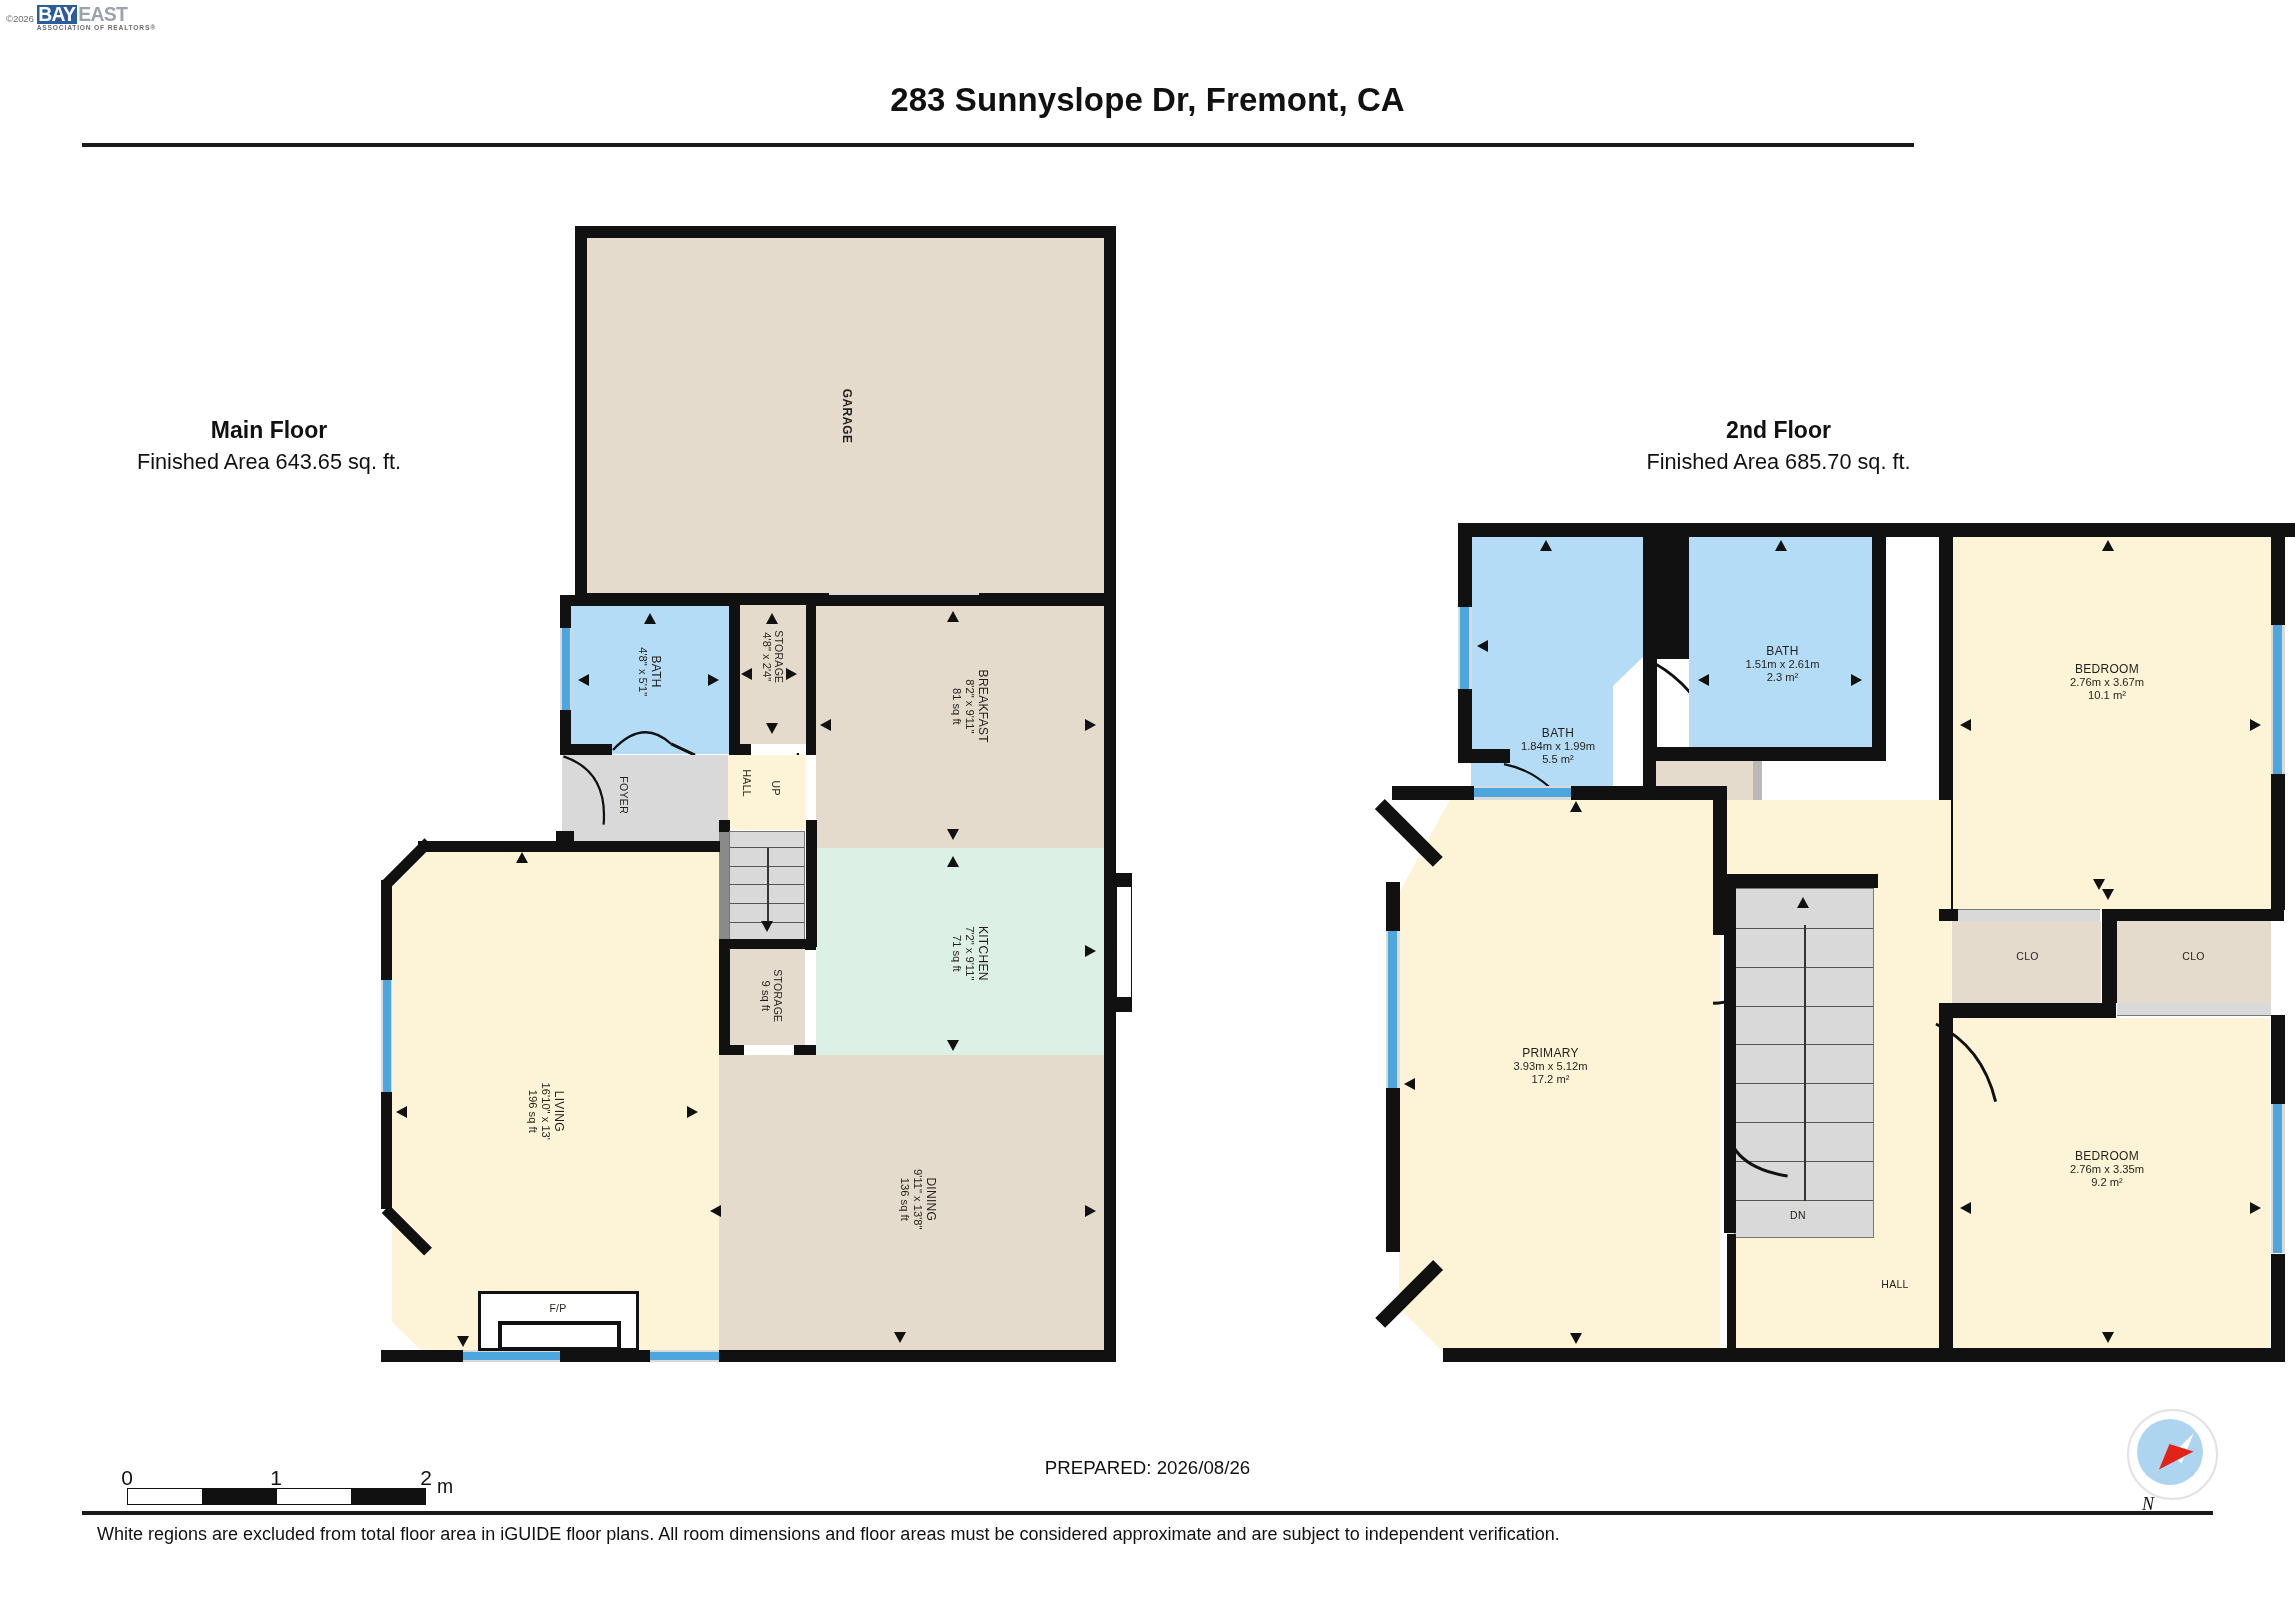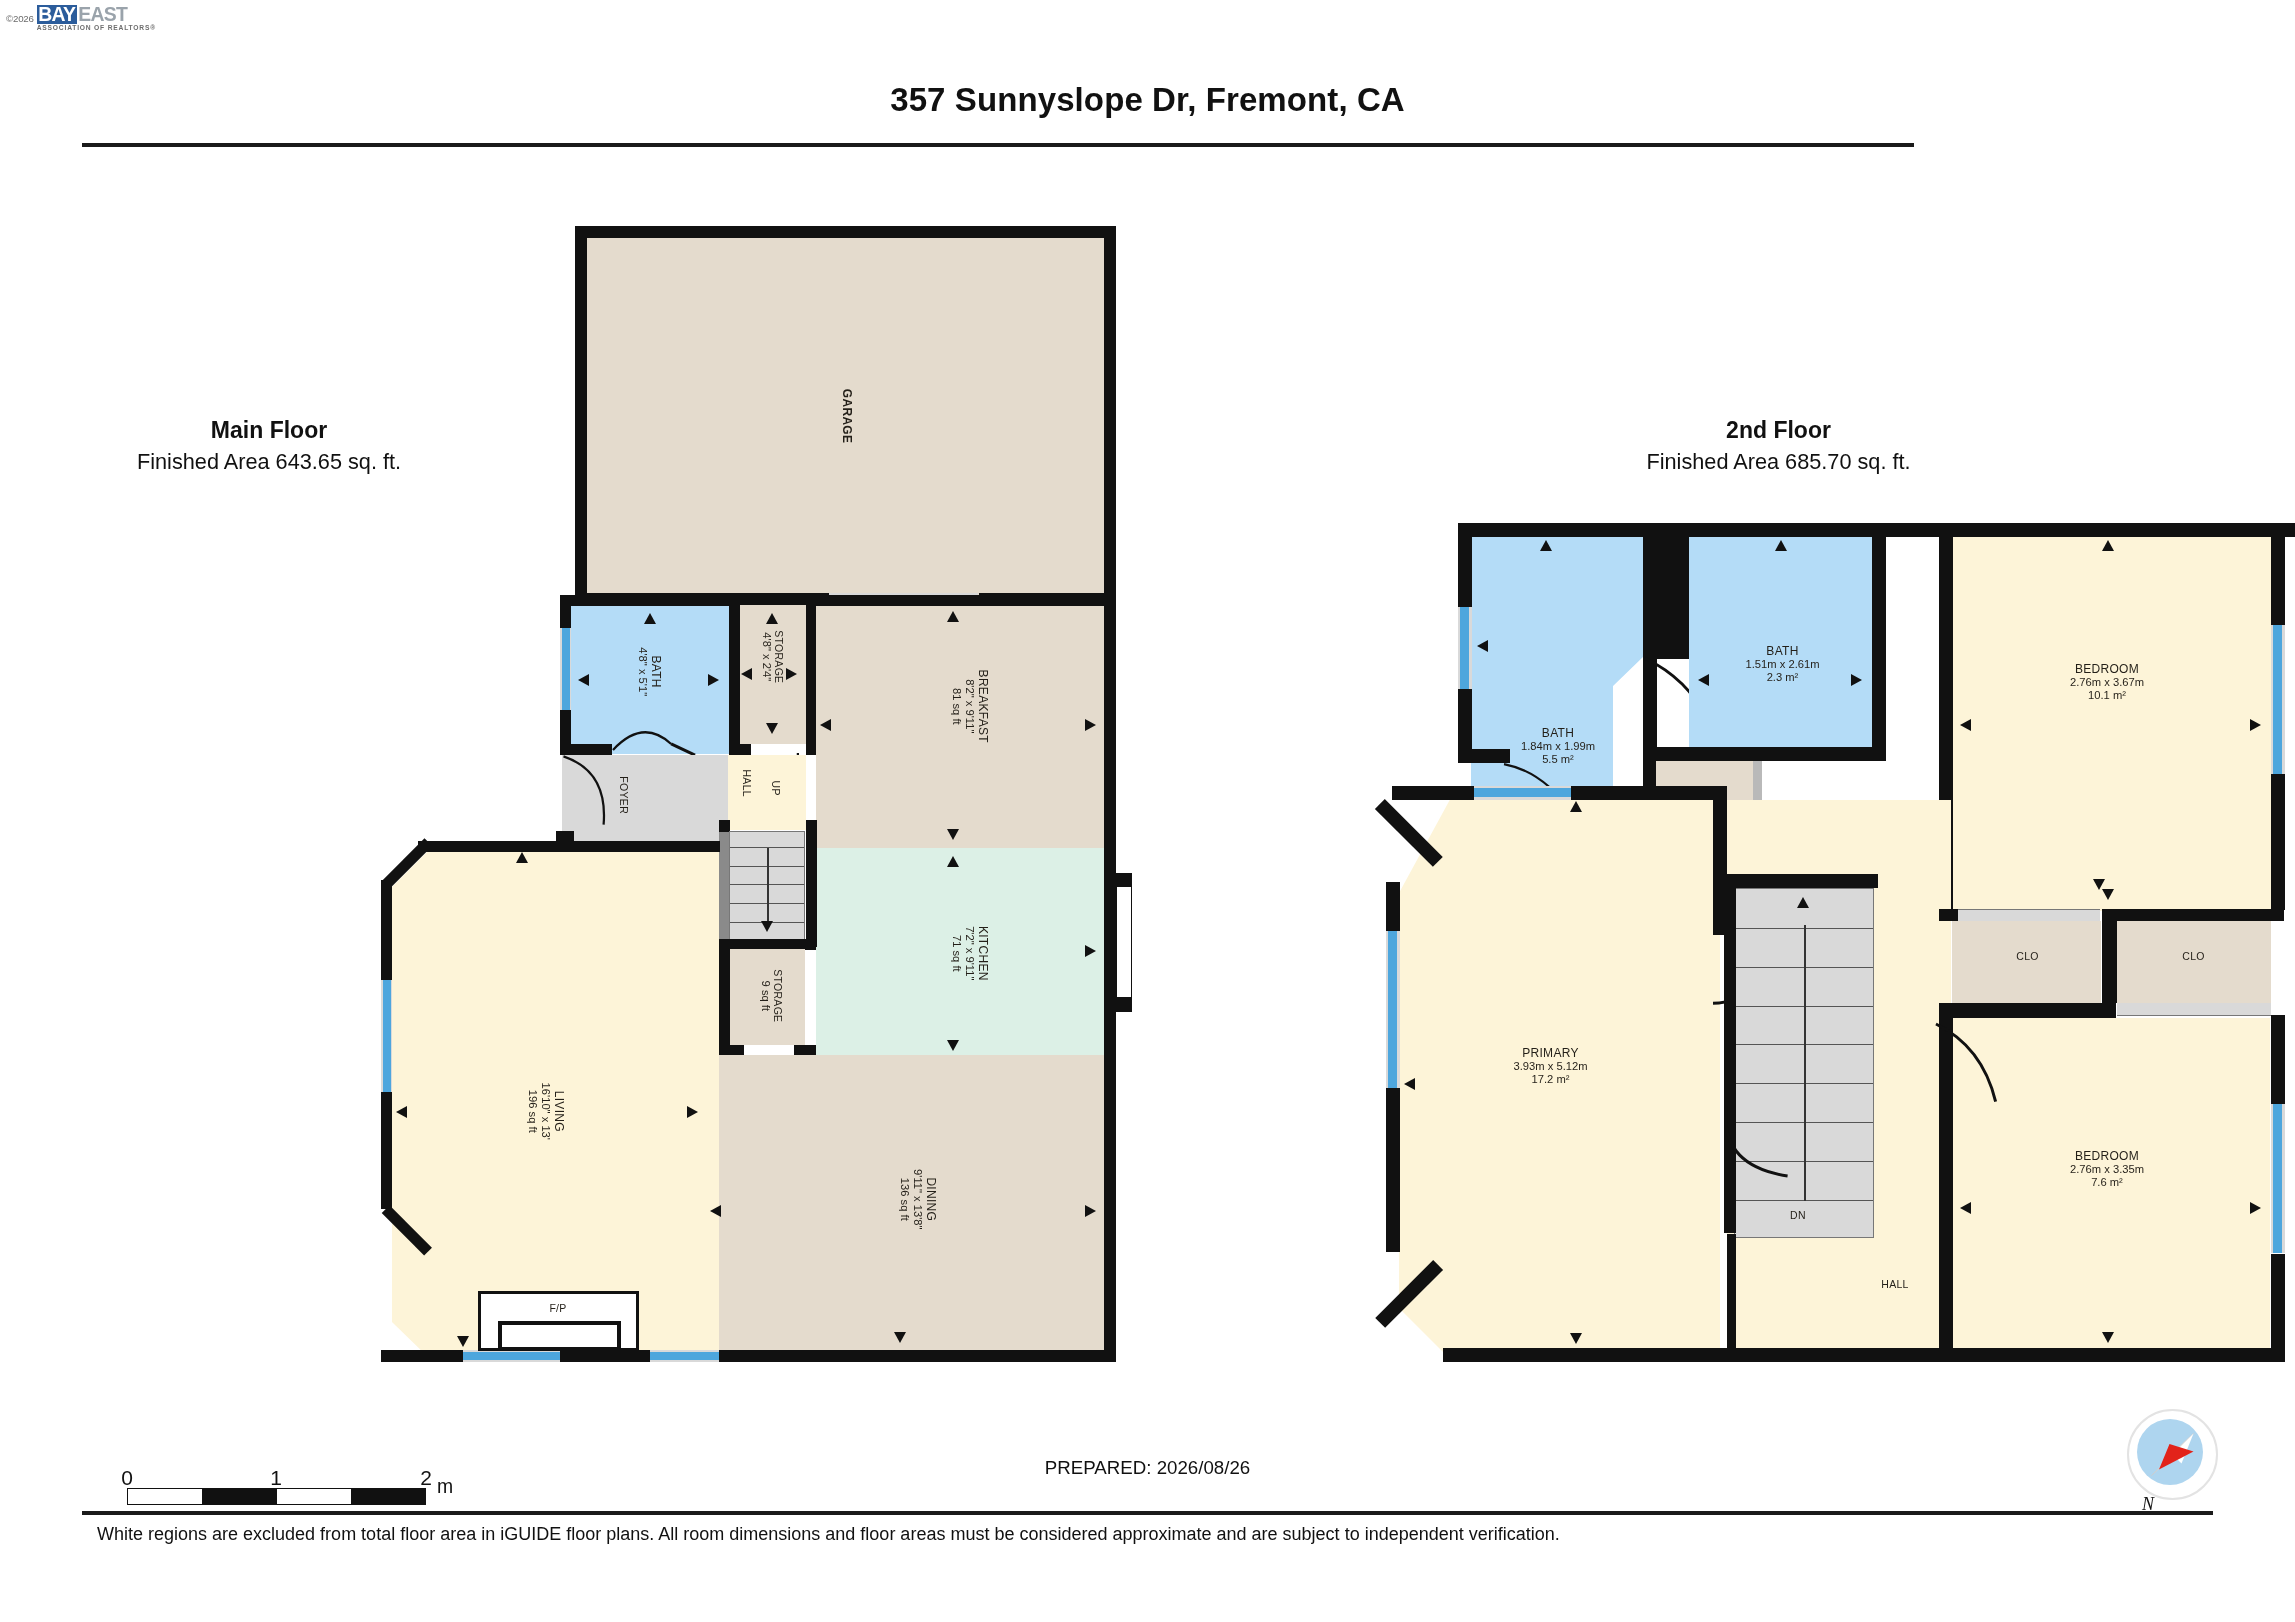--- a/index.html
+++ b/index.html
@@ -93,21 +93,21 @@
   <span class="logo-copy">©2026</span>
   <span class="logo-mark">
     <span class="logo-top">
       <span class="logo-bay">BAY</span>
         <span class="logo-east">EAST</span>
     </span>
     <span class="logo-sub">ASSOCIATION OF REALTORS®</span>
   </span>
 </div>
 
-<div class="page-title">357 Sunnyslope Dr, Fremont, CA</div>
+<div class="page-title">283 Sunnyslope Dr, Fremont, CA</div>
 <div class="rule-top"></div>
 
 <div class="floor-head" id="main-floor-head">
   <div class="fh-name">Main Floor</div>
   <div class="fh-area">Finished Area 643.65 sq. ft.</div>
 </div>
 <div class="floor-head" id="second-floor-head">
   <div class="fh-name">2nd Floor</div>
   <div class="fh-area">Finished Area 685.70 sq. ft.</div>
 </div>
@@ -439,21 +439,21 @@
   <div class="room fill-cream" style="left:756px;top:1018px;width:318px;height:330px;"></div>
   <div class="wall" style="left:743px;top:1018px;width:13.5px;height:344px;"></div>
   <div class="wall" style="left:1075px;top:1015px;width:13.5px;height:90px;"></div>
   <div class="winwrap" style="left:1075px;top:1104px;width:13.5px;height:149px;"></div>
   <div class="win win-v" style="left:1077px;top:1104px;height:149px;width:9px;"></div>
   <div class="wall" style="left:1075px;top:1254px;width:13.5px;height:108px;"></div>
   <div class="wall" style="left:743px;top:1348px;width:344px;height:13.5px;"></div>
   <div class="lbl" style="left:814px;top:1149px;width:194px;">
     <div class="l1">BEDROOM</div>
     <div class="l2">2.76m x 3.35m</div>
-    <div class="l3">7.6 m²</div>
+    <div class="l3">9.2 m²</div>
   </div>
   <div class="arrow ar-lf" style="left:764px;top:1202px;"></div>
   <div class="arrow ar-rt" style="left:1054px;top:1202px;"></div>
   <div class="arrow ar-dn" style="left:906px;top:1332px;"></div>
   <div class="doorarc" style="left:737px;top:1024px;">
     <svg width="82" height="82" viewBox="0 0 110 110">
         <path d="M4 0 Q 66 30 84 104" stroke="#111" stroke-width="4" fill="none"></path>
       </svg>
   </div>
 

